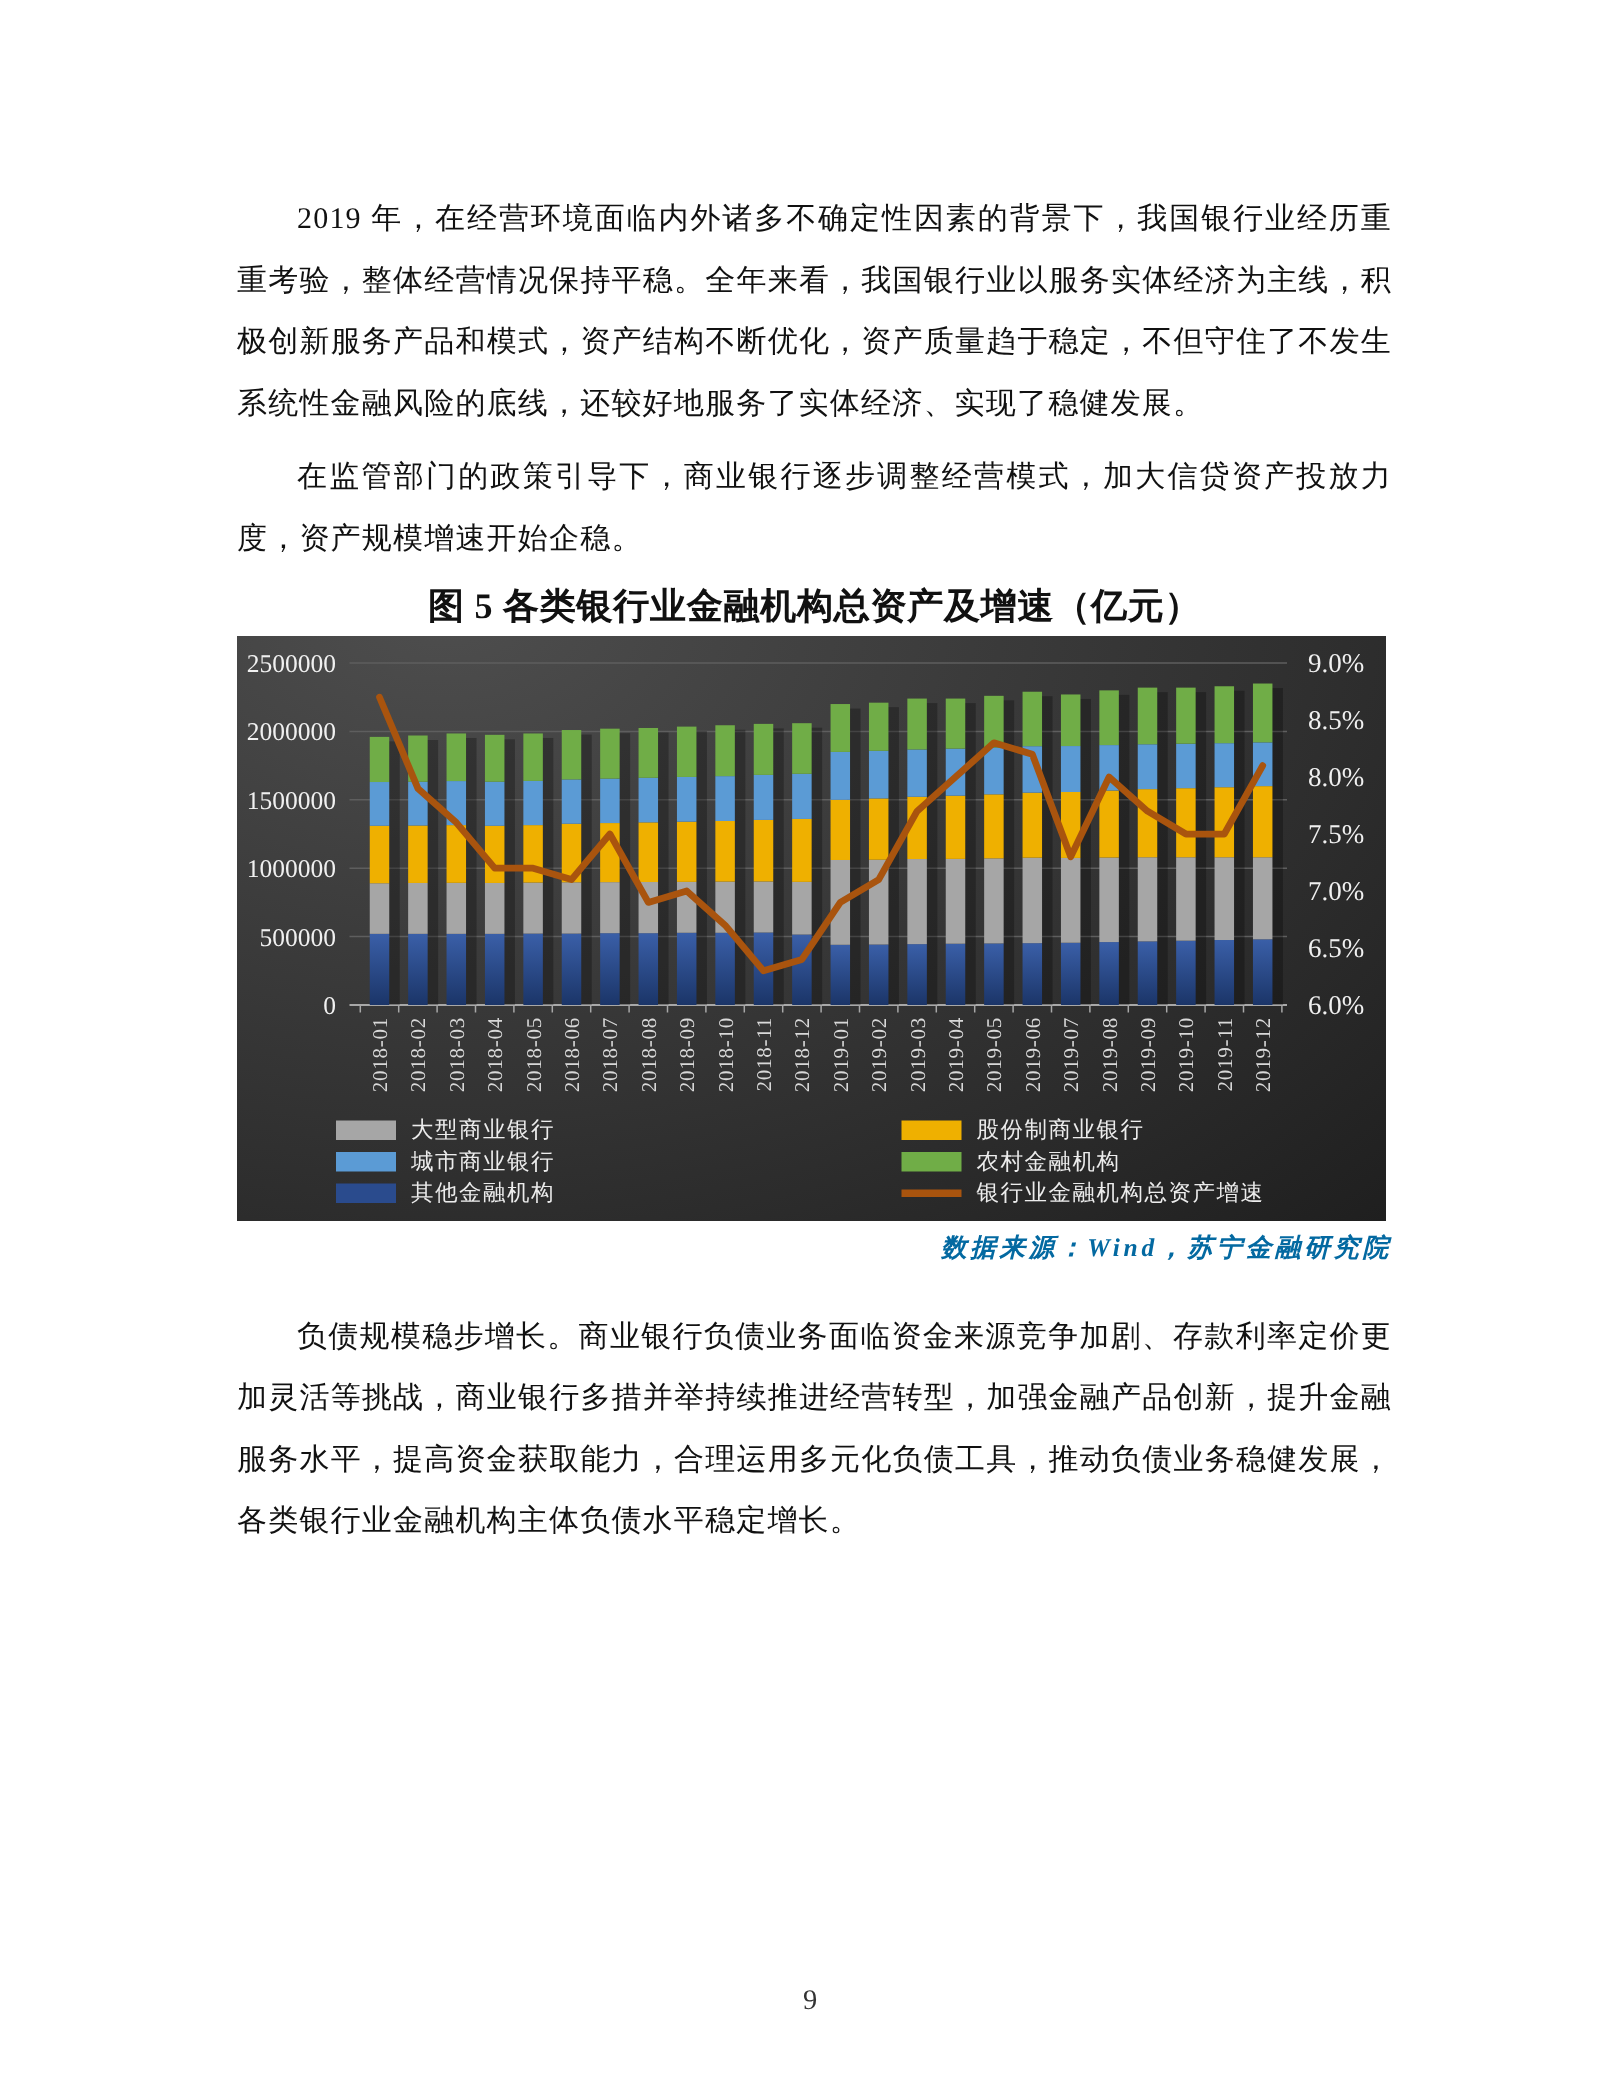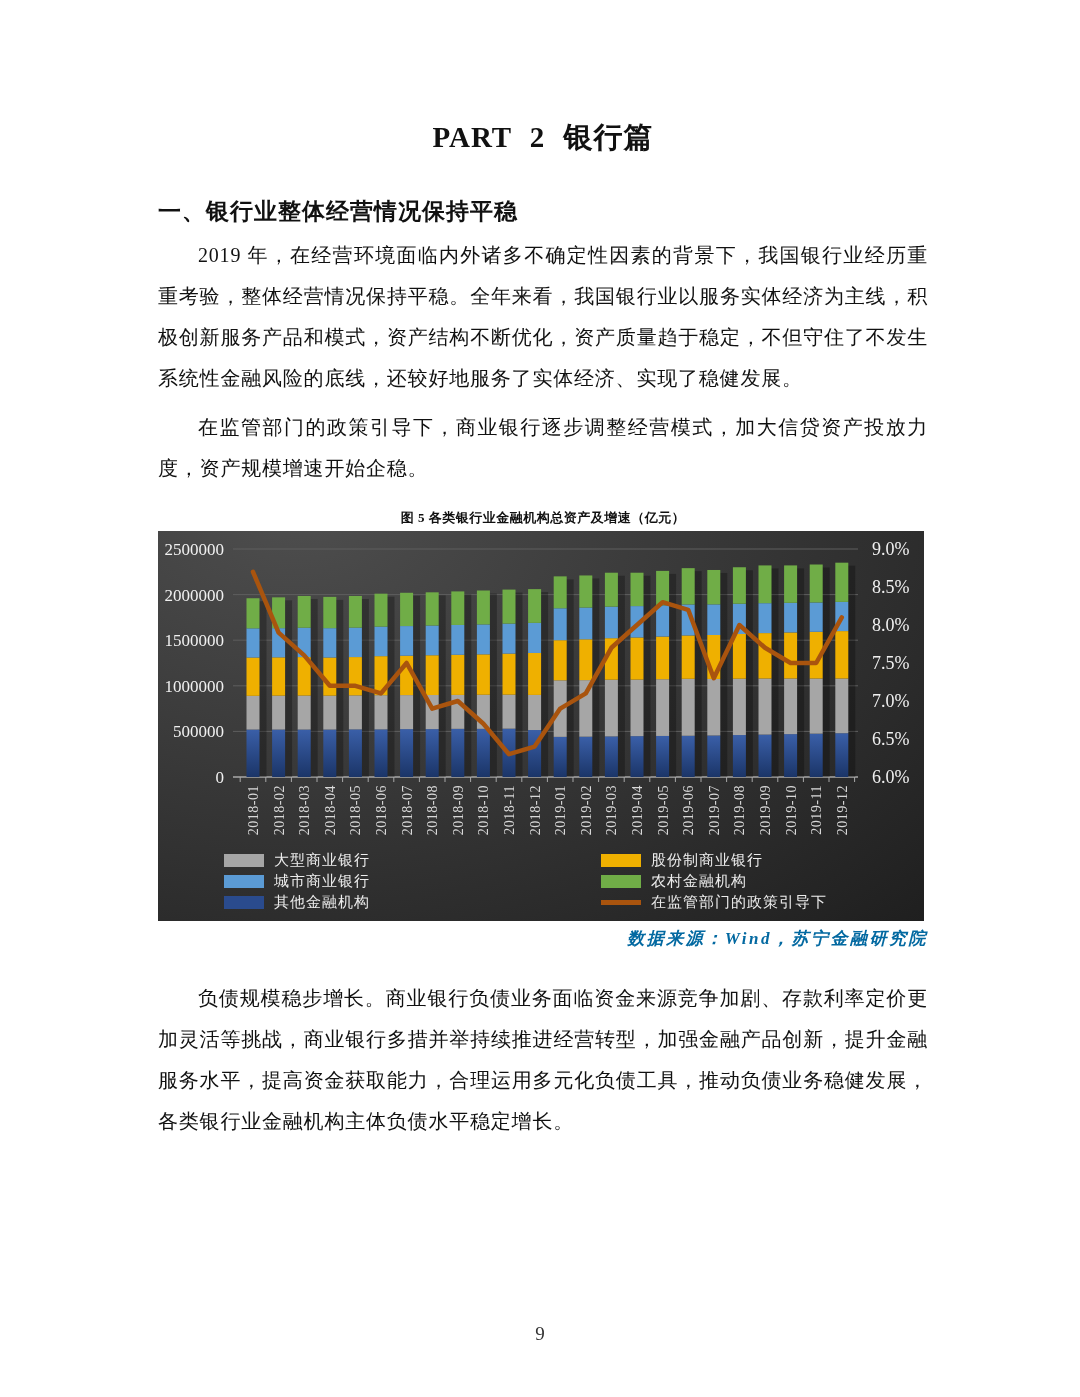--- a/index.html
+++ b/index.html
@@ -30,23 +30,23 @@
     letter-spacing:0.5px;
   }
   .para {
     margin-top:8px;
     font-size:20px; line-height:41px;
     text-align:justify;
     text-indent:2em;
     letter-spacing:0.8px;
   }
   .fig-title {
-    margin-top:20px;
+    margin-top:8px;
     text-align:center;
-    font-size:13px; font-weight:bold;
+    font-size:24px; font-weight:bold;
     letter-spacing:0.5px;
   }
   .chart-panel {
     position:relative;
     margin-top:4px;
     width:766px; height:390px;
     background:radial-gradient(ellipse at 18% -5%, #4e4e4e 0%, #3a3a3a 42%, #262626 85%, #1f1f1f 100%);
   }
   .chart-panel svg { position:absolute; left:0; top:0; }
   svg text { font-family:"Liberation Serif","DejaVu Serif",serif; }
@@ -69,23 +69,21 @@
   .page-number {
     position:absolute; left:0; right:0; bottom:52px;
     text-align:center; font-size:19px; color:#333;
   }
 </style>
 </head>
 <body>
 
 <div class="page">
 
-  <h1 class="part-title">PART 2 银行篇</h1>
-
-  <h2 class="section-heading">一、银行业整体经营情况保持平稳</h2>
+
 
 
   <p class="para">2019 年，在经营环境面临内外诸多不确定性因素的背景下，我国银行业经历重重考验，整体经营情况保持平稳。全年来看，我国银行业以服务实体经济为主线，积极创新服务产品和模式，资产结构不断优化，资产质量趋于稳定，不但守住了不发生系统性金融风险的底线，还较好地服务了实体经济、实现了稳健发展。</p>
 
   <p class="para">在监管部门的政策引导下，商业银行逐步调整经营模式，加大信贷资产投放力度，资产规模增速开始企稳。</p>
 
   <div class="fig-title">图 5 各类银行业金融机构总资产及增速（亿元）</div>
 
   <div class="chart-panel">
     <svg width="766" height="390" viewBox="0 0 766 390">
@@ -327,21 +325,21 @@
         <div class="lg-item">
           <span class="sw" style="background: rgb(112, 173, 71);"></span>
           <span>农村金融机构</span>
         </div>
         <div class="lg-item">
           <span class="sw" style="background: rgb(42, 75, 141);"></span>
           <span>其他金融机构</span>
         </div>
         <div class="lg-item">
           <span class="sw sw-line" style="background: rgb(169, 84, 14);"></span>
-          <span>在监管部门的政策引导下</span>
+          <span>银行业金融机构总资产增速</span>
         </div>
       </div>
   </div>
 
   <div class="source">数据来源：Wind，苏宁金融研究院</div>
 
   <p class="para p3">负债规模稳步增长。商业银行负债业务面临资金来源竞争加剧、存款利率定价更加灵活等挑战，商业银行多措并举持续推进经营转型，加强金融产品创新，提升金融服务水平，提高资金获取能力，合理运用多元化负债工具，推动负债业务稳健发展，各类银行业金融机构主体负债水平稳定增长。</p>
 
   <div class="page-number">9</div>
 

